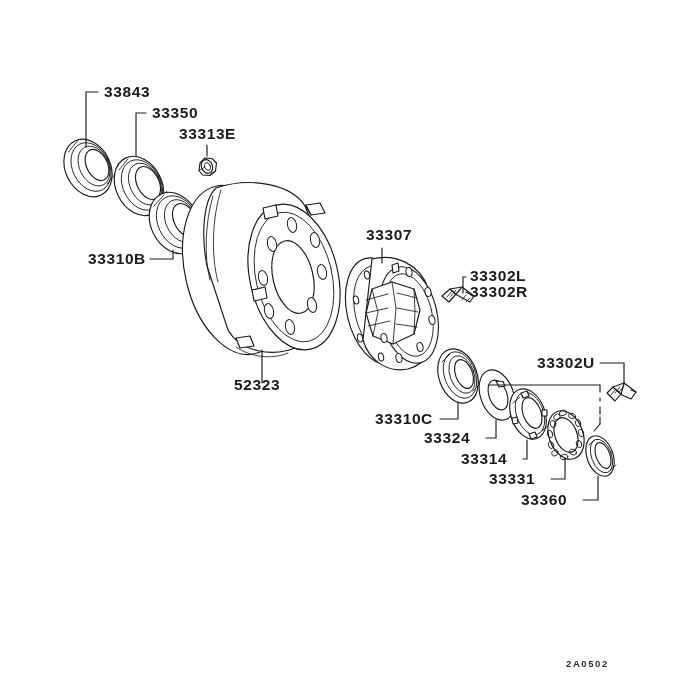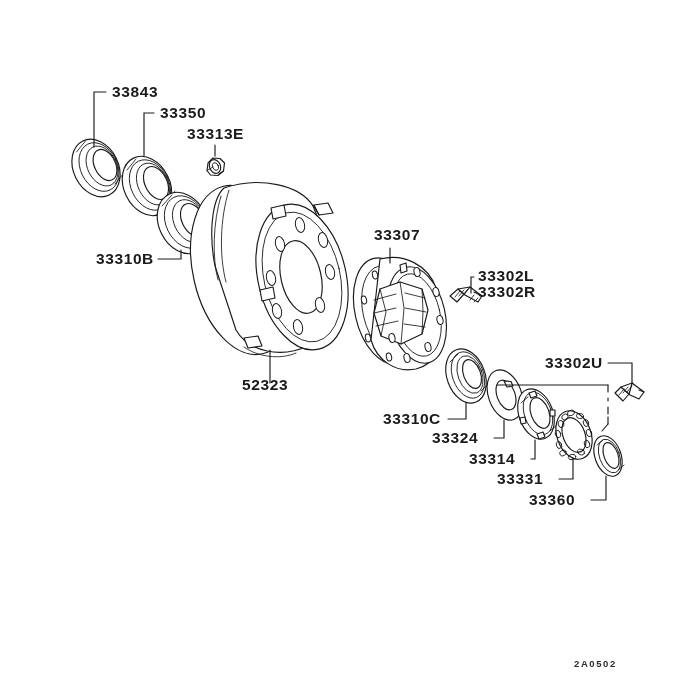--- a/index.html
+++ b/index.html
@@ -9,21 +9,21 @@
   }
   body {
     width: 694px;
     height: 697px;
     position: relative;
     overflow: hidden;
     font-family: "Liberation Sans", sans-serif;
   }
   #diagram-root {
     position: absolute;
-    left: 8px;
+    left: 0;
     top: 0;
     width: 686px;
     height: 697px;
   }
   svg.canvas {
     position: absolute;
     left: 0;
     top: 0;
     width: 694px;
     height: 697px;

